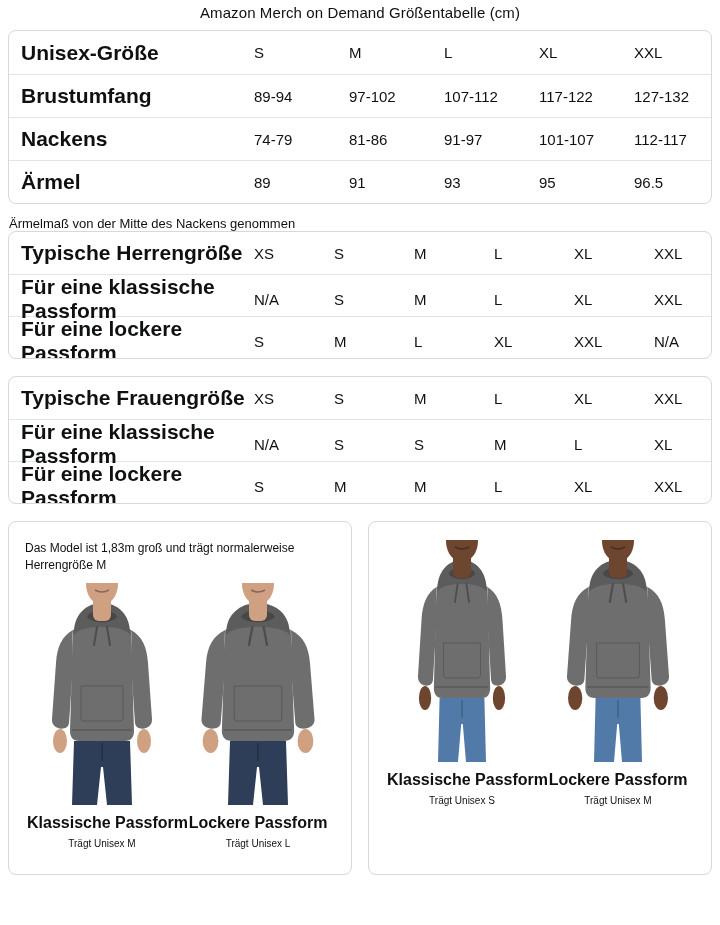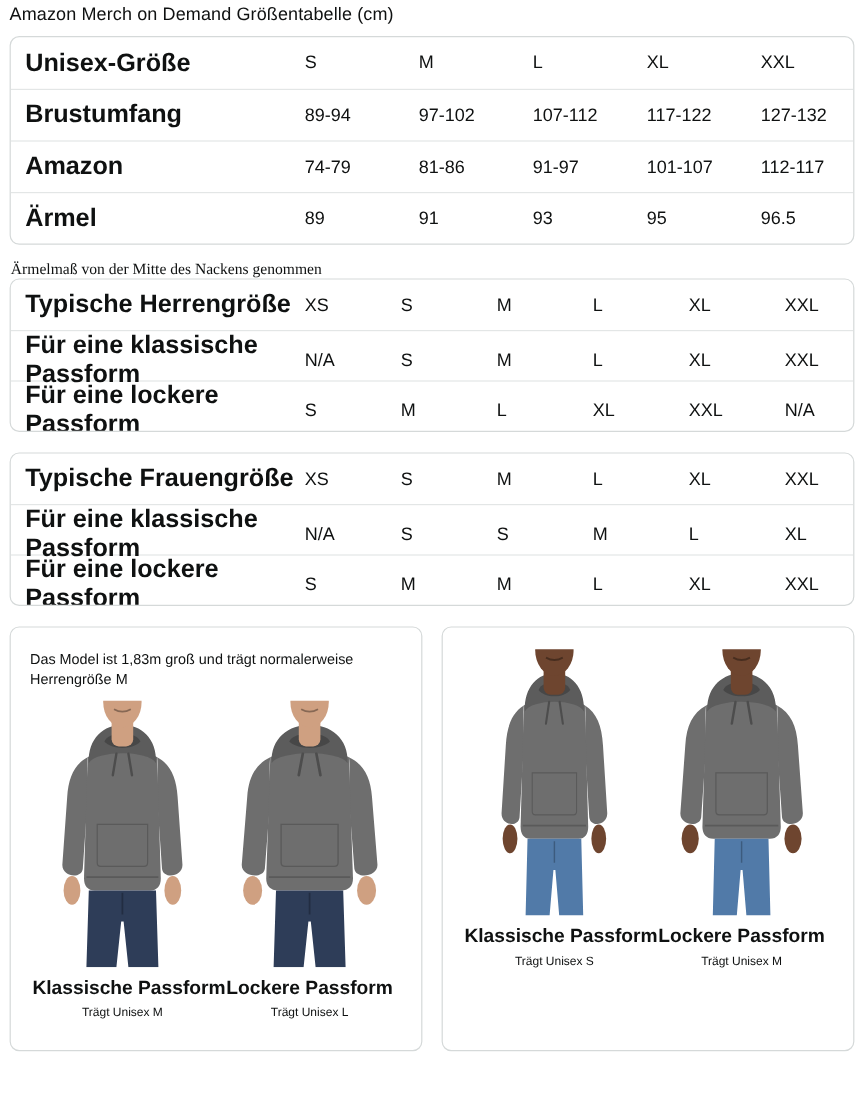--- a/index.html
+++ b/index.html
@@ -4,36 +4,36 @@
 <style>
   * { margin:0; padding:0; box-sizing:border-box; }
   html,body { background:#ffffff; }
   body {
     width:720px; height:925px; overflow:hidden;
     font-family:"Liberation Sans","DejaVu Sans",sans-serif;
     color:#0f1111;
   }
   .page { padding:4px 8px 0 8px; }
 
-  .page-title { font-size:15px; margin:0 0 9px 0; letter-spacing:.1px; }
+  .page-title { font-size:15px; margin:0 0 9px 0; letter-spacing:.1px;text-align:center; }
 
   .table {
     border:1px solid #d5d9d9; border-radius:8px; background:#fff;
     overflow:hidden; margin-bottom:0;
   }
   .trow {
     display:grid; align-items:center; height:43px;
     grid-template-columns:237px 95px 95px 95px 95px 1fr;
   }
   .table.fit .trow { grid-template-columns:237px 80px 80px 80px 80px 80px 1fr; height:42px; }
   .trow + .trow { border-top:1px solid #e3e6e6; }
   .tlabel { font-weight:700; font-size:21px; padding-left:12px; }
   .tval   { font-size:15px; padding-left:8px; }
 
-  .note { font-size:13px; margin:12px 0 0 1px;font-family:Liberation Serif, serif; }
+  .note { font-size:13px; margin:12px 0 0 1px; }
   .section-title { font-size:15px; margin:24px 0 12px 1px; }
 
   .gap17 { height:17px; }
 
   .cards { display:flex; gap:16px; margin-top:17px; }
   .card {
     flex:1; height:354px;
     border:1px solid #d5d9d9; border-radius:8px;
     padding:18px 16px 0 16px; background:#fff; overflow:hidden;
   }
@@ -82,21 +82,21 @@
     </div>
     <div class="trow">
       <div class="tlabel">Brustumfang</div>
       <div class="tval">89-94</div>
       <div class="tval">97-102</div>
       <div class="tval">107-112</div>
       <div class="tval">117-122</div>
       <div class="tval">127-132</div>
     </div>
     <div class="trow">
-      <div class="tlabel">Amazon</div>
+      <div class="tlabel">Nackens</div>
       <div class="tval">74-79</div>
       <div class="tval">81-86</div>
       <div class="tval">91-97</div>
       <div class="tval">101-107</div>
       <div class="tval">112-117</div>
     </div>
     <div class="trow">
       <div class="tlabel">Ärmel</div>
       <div class="tval">89</div>
       <div class="tval">91</div>

